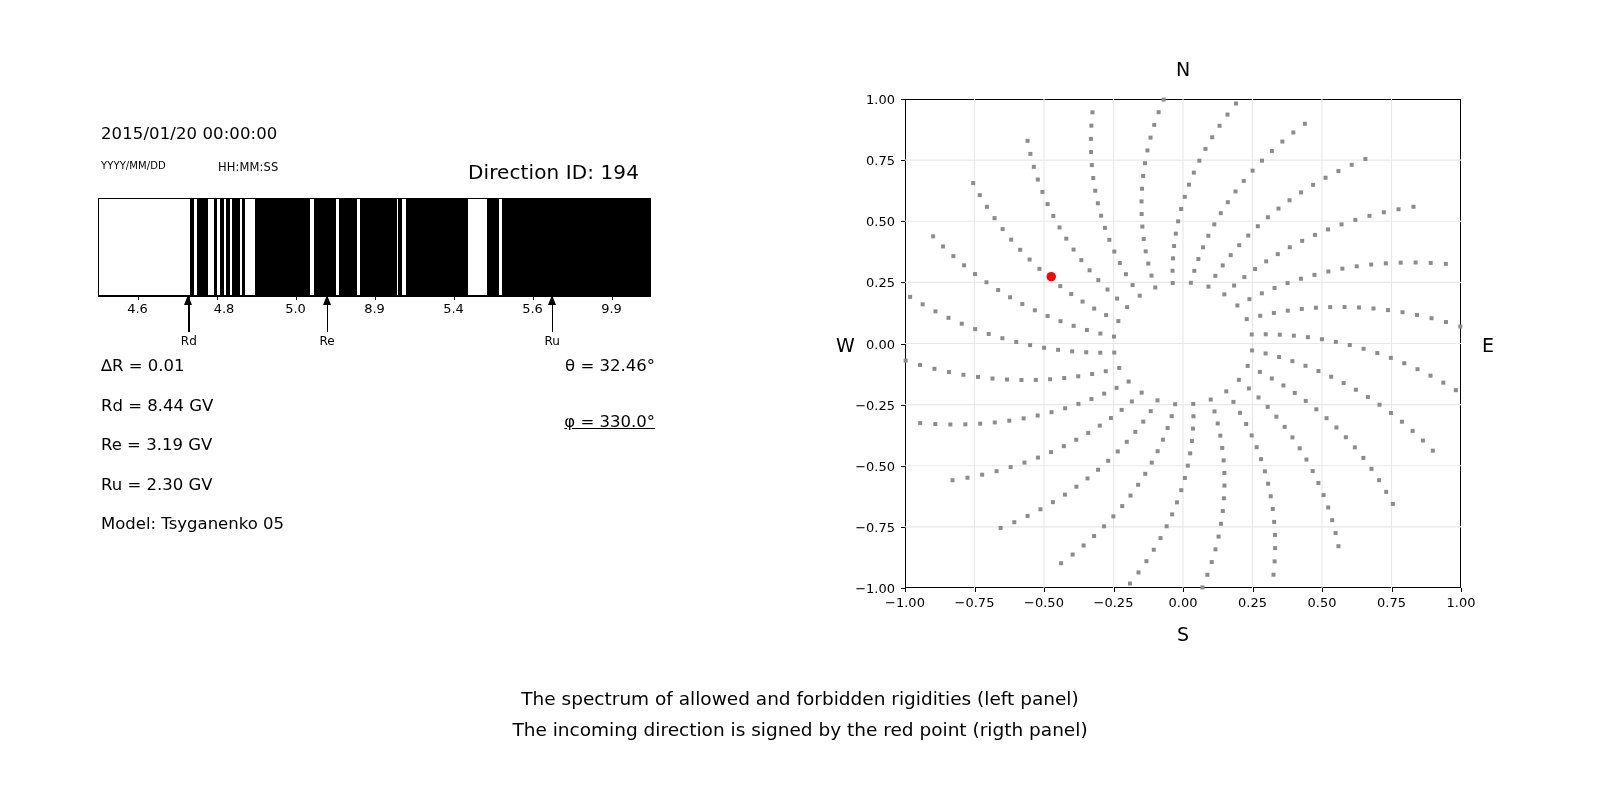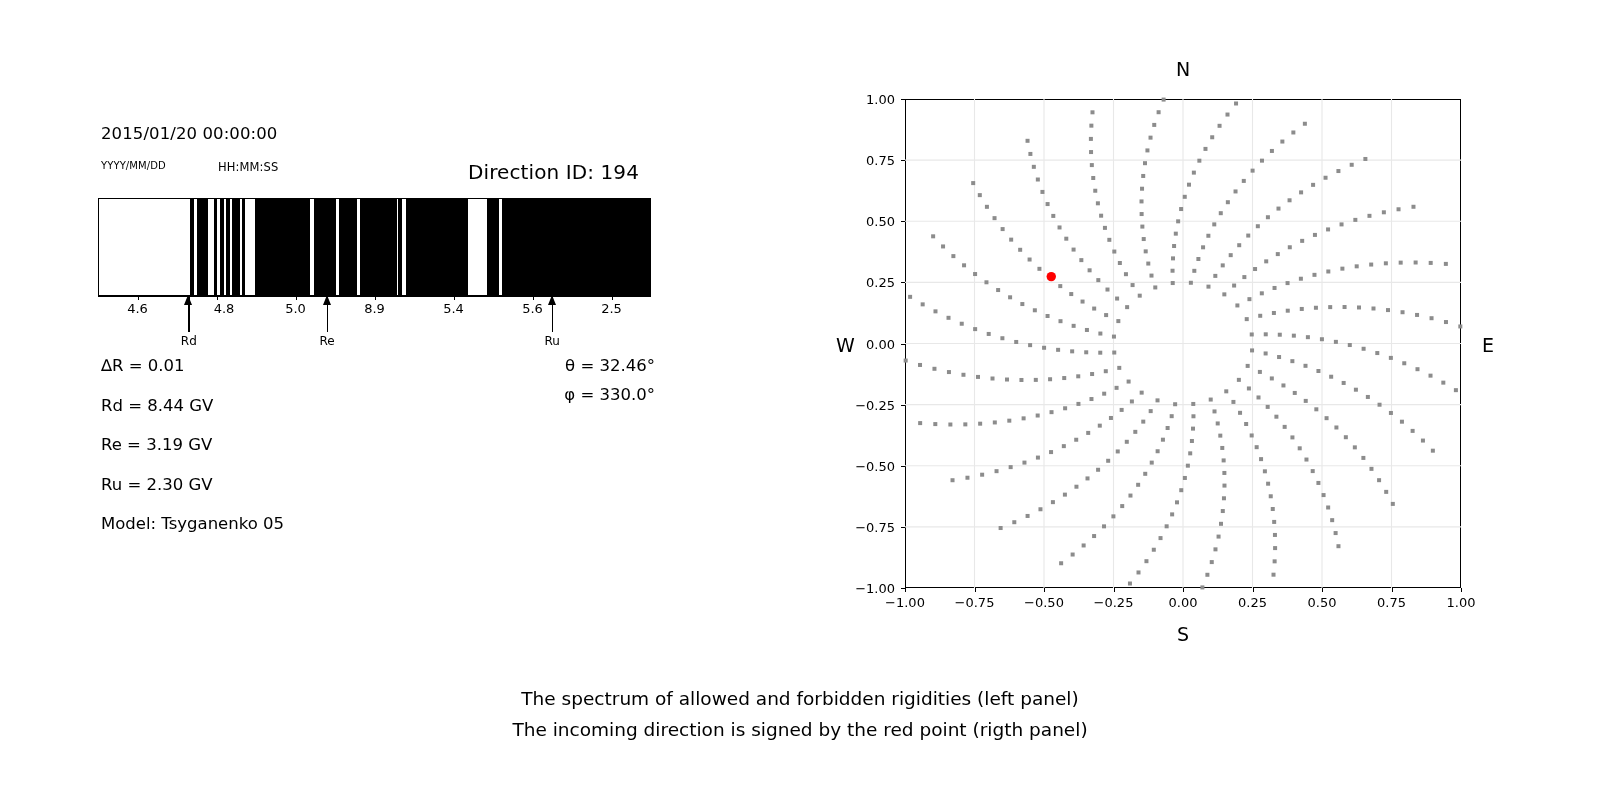--- a/index.html
+++ b/index.html
@@ -247,21 +247,21 @@
       <div class="spec-tlabel" style="left: 126px;">4.8</div>
       <div class="spec-tick" style="left: 197.5px;"></div>
       <div class="spec-tlabel" style="left: 197.5px;">5.0</div>
       <div class="spec-tick" style="left: 276.5px;"></div>
       <div class="spec-tlabel" style="left: 276.5px;">8.9</div>
       <div class="spec-tick" style="left: 355.5px;"></div>
       <div class="spec-tlabel" style="left: 355.5px; text-align: center;">5.4</div>
       <div class="spec-tick" style="left: 434.5px;"></div>
       <div class="spec-tlabel" style="left: 434.5px;">5.6</div>
       <div class="spec-tick" style="left: 513.5px;"></div>
-      <div class="spec-tlabel" style="left: 513.5px;">2.5</div>
+      <div class="spec-tlabel" style="left: 513.5px;">9.9</div>
       <div class="marker" style="left: 90.85px;">
         <div class="shaft"></div>
         <div class="head"></div>
         <div class="mlabel">Rd</div>
       </div>
       <div class="marker" style="left: 229.1px;">
         <div class="shaft"></div>
         <div class="head"></div>
         <div class="mlabel">Re</div>
       </div>
@@ -688,21 +688,21 @@
 
   <div class="caption" id="caption-1">The spectrum of allowed and forbidden rigidities (left panel)</div>
   <div class="caption" id="caption-2">The incoming direction is signed by the red point (rigth panel)</div>
 
 <div class="param" style="left: 101px; top: 356px;">∆R = 0.01</div>
     <div class="param" style="left: 101px; top: 395.5px;">Rd = 8.44 GV</div>
     <div class="param" style="left: 101px; top: 435px;">Re = 3.19 GV</div>
     <div class="param" style="left: 101px; top: 474.5px;">Ru = 2.30 GV</div>
     <div class="param" style="left: 101px; top: 514px;">Model: Tsyganenko 05</div>
     <div class="param right" style="left: 455px; width: 200px; top: 356px;">θ = 32.46°</div>
-    <div class="param right" style="left: 455px; width: 200px; top: 385px;">φ = 330.0°</div>
+    <div class="param right" style="left: 455px; width: 200px; top: 412px; text-decoration: underline;">φ = 330.0°</div>
     <div class="ax-tick" style="left: 901px; top: 588px; width: 4px; height: 1.1px;"></div>
     <div class="ytick-label" style="left: 823px; width: 72px; top: 588px;">−1.00</div>
     <div class="ax-tick" style="left: 901px; top: 526.875px; width: 4px; height: 1.1px;"></div>
     <div class="ytick-label" style="left: 823px; width: 72px; top: 526.875px;">−0.75</div>
     <div class="ax-tick" style="left: 901px; top: 465.75px; width: 4px; height: 1.1px;"></div>
     <div class="ytick-label" style="left: 823px; width: 72px; top: 465.75px;">−0.50</div>
     <div class="ax-tick" style="left: 901px; top: 404.625px; width: 4px; height: 1.1px;"></div>
     <div class="ytick-label" style="left: 823px; width: 72px; top: 404.625px;">−0.25</div>
     <div class="ax-tick" style="left: 901px; top: 343.5px; width: 4px; height: 1.1px;"></div>
     <div class="ytick-label" style="left: 823px; width: 72px; top: 343.5px;">0.00</div>

